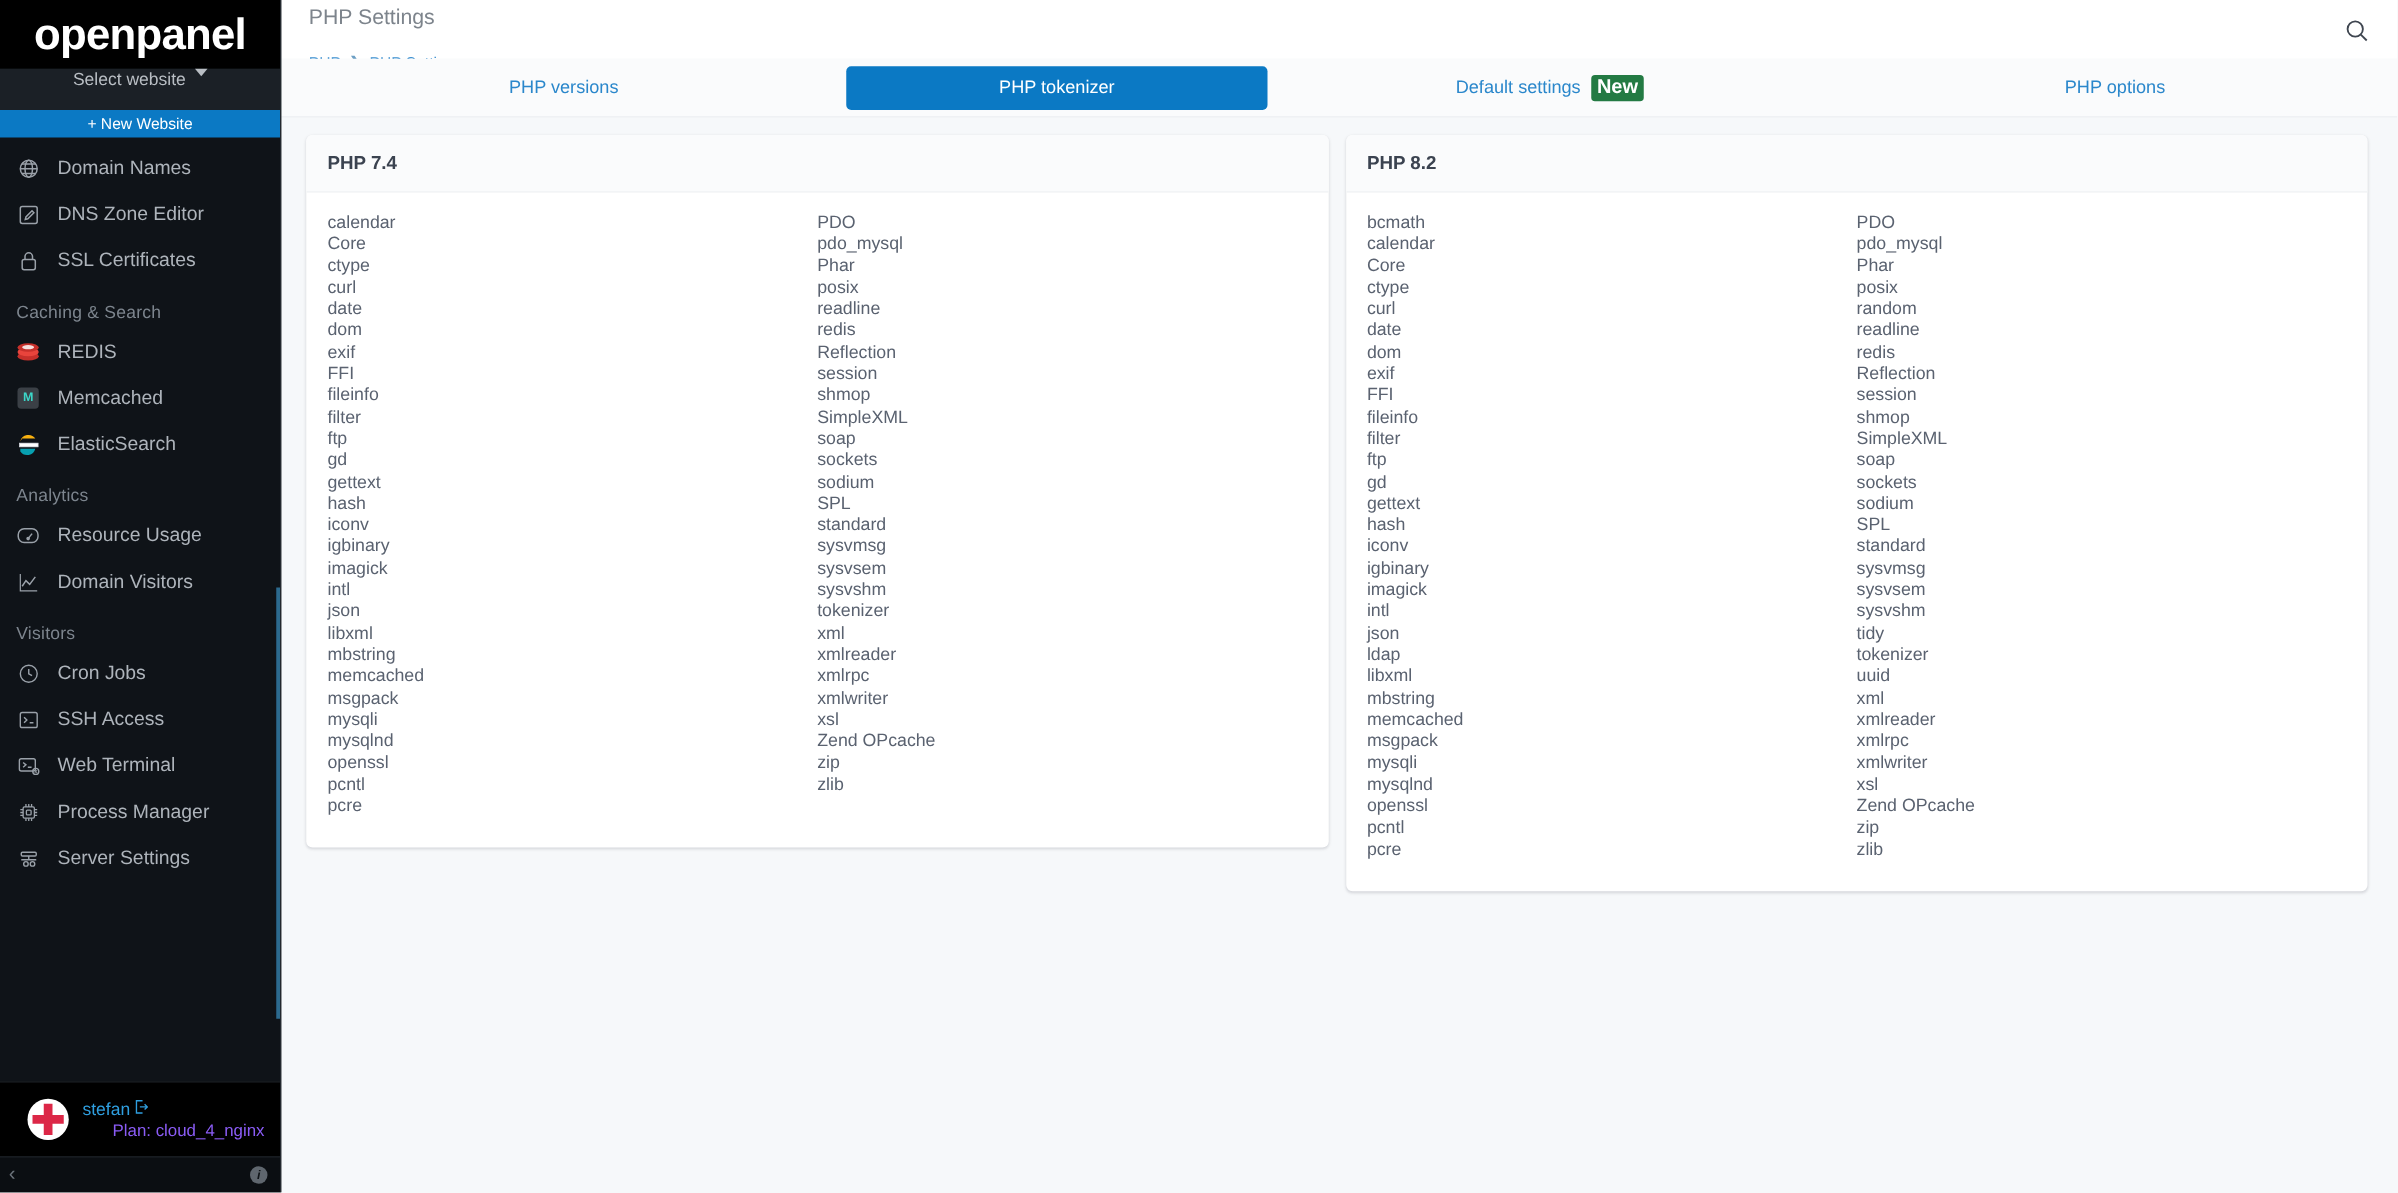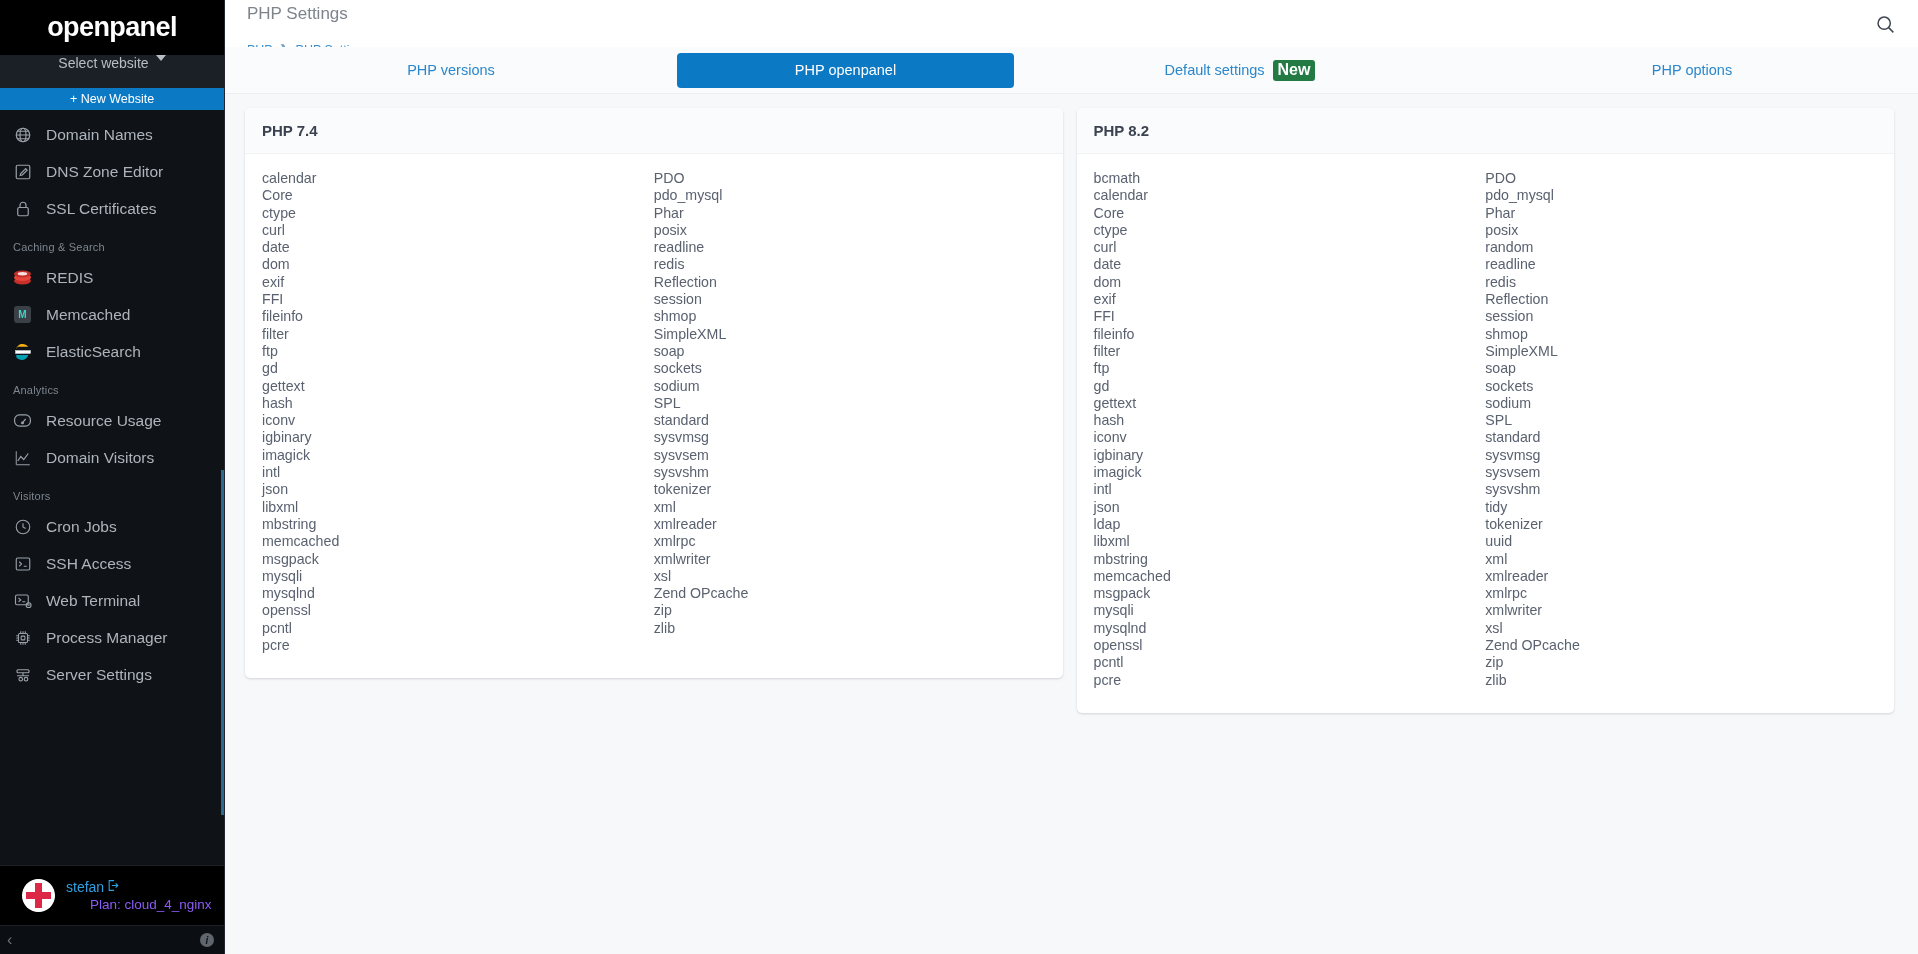--- a/index.html
+++ b/index.html
@@ -17,38 +17,38 @@
     background: #0f1318;
     display: flex; flex-direction: column;
     position: relative;
     border-right: 1px solid #23282e;
   }
   .brand {
     height: 55px; background: #000;
     display: flex; align-items: center; justify-content: center;
   }
   .brand-text {
-    color: #ffffff; font-size: 27px; font-weight: bold; letter-spacing: -0.6px;
+    color: #ffffff; font-size: 35px; font-weight: bold; letter-spacing: -0.6px;
   }
   .site-select {
     height: 33px; background: #1b2026;
     display: flex; justify-content: center;
     gap: 7px; cursor: pointer;
   }
   .site-select-label { color: #b9bec4; font-size: 14px; }
   .chev { width: 0; height: 0; border-left: 5px solid transparent;
           border-right: 5px solid transparent; border-top: 6px solid #b9bec4; }
   .new-website {
     height: 22px; background: #0b79c4;
     display: flex; align-items: center; justify-content: center;
     color: #fff; font-size: 12.5px; cursor: pointer;
   }
   .nav { flex: 1 1 auto; overflow: hidden; padding-top: 6px; }
   .nav-group-title {
-    color: #7d858e; font-size: 11px;
+    color: #7d858e; font-size: 14px;
     padding: 14px 0 6px 13px; letter-spacing: .2px;
   }
   .nav-item {
     display: flex; align-items: center; gap: 14px;
     height: 37px; padding-left: 13px; cursor: pointer;
   }
   .nav-label { color: #aeb4bb; font-size: 15.5px; white-space: nowrap; }
   .nav-ico {
     width: 19px; height: 19px; flex: 0 0 19px;
     display: flex; align-items: center; justify-content: center;
@@ -345,21 +345,21 @@
       <div class="search-btn">
         <svg width="21" height="21" viewBox="0 0 24 24" fill="none" stroke="#3f4650" stroke-width="1.7">
           <circle cx="10.5" cy="10.5" r="7"></circle>
             <path d="M15.6 15.6L21 21"></path>
         </svg>
       </div>
     </div>
 
     <div class="tabbar">
       <div class="tab">PHP versions</div>
-      <div class="tab active">PHP openpanel</div>
+      <div class="tab active">PHP tokenizer</div>
       <div class="tab">
         <span>Default settings</span>
         <span class="badge-new">New</span>
       </div>
       <div class="tab">PHP options</div>
     </div>
 
     <div class="content">
 
       <section class="card">

